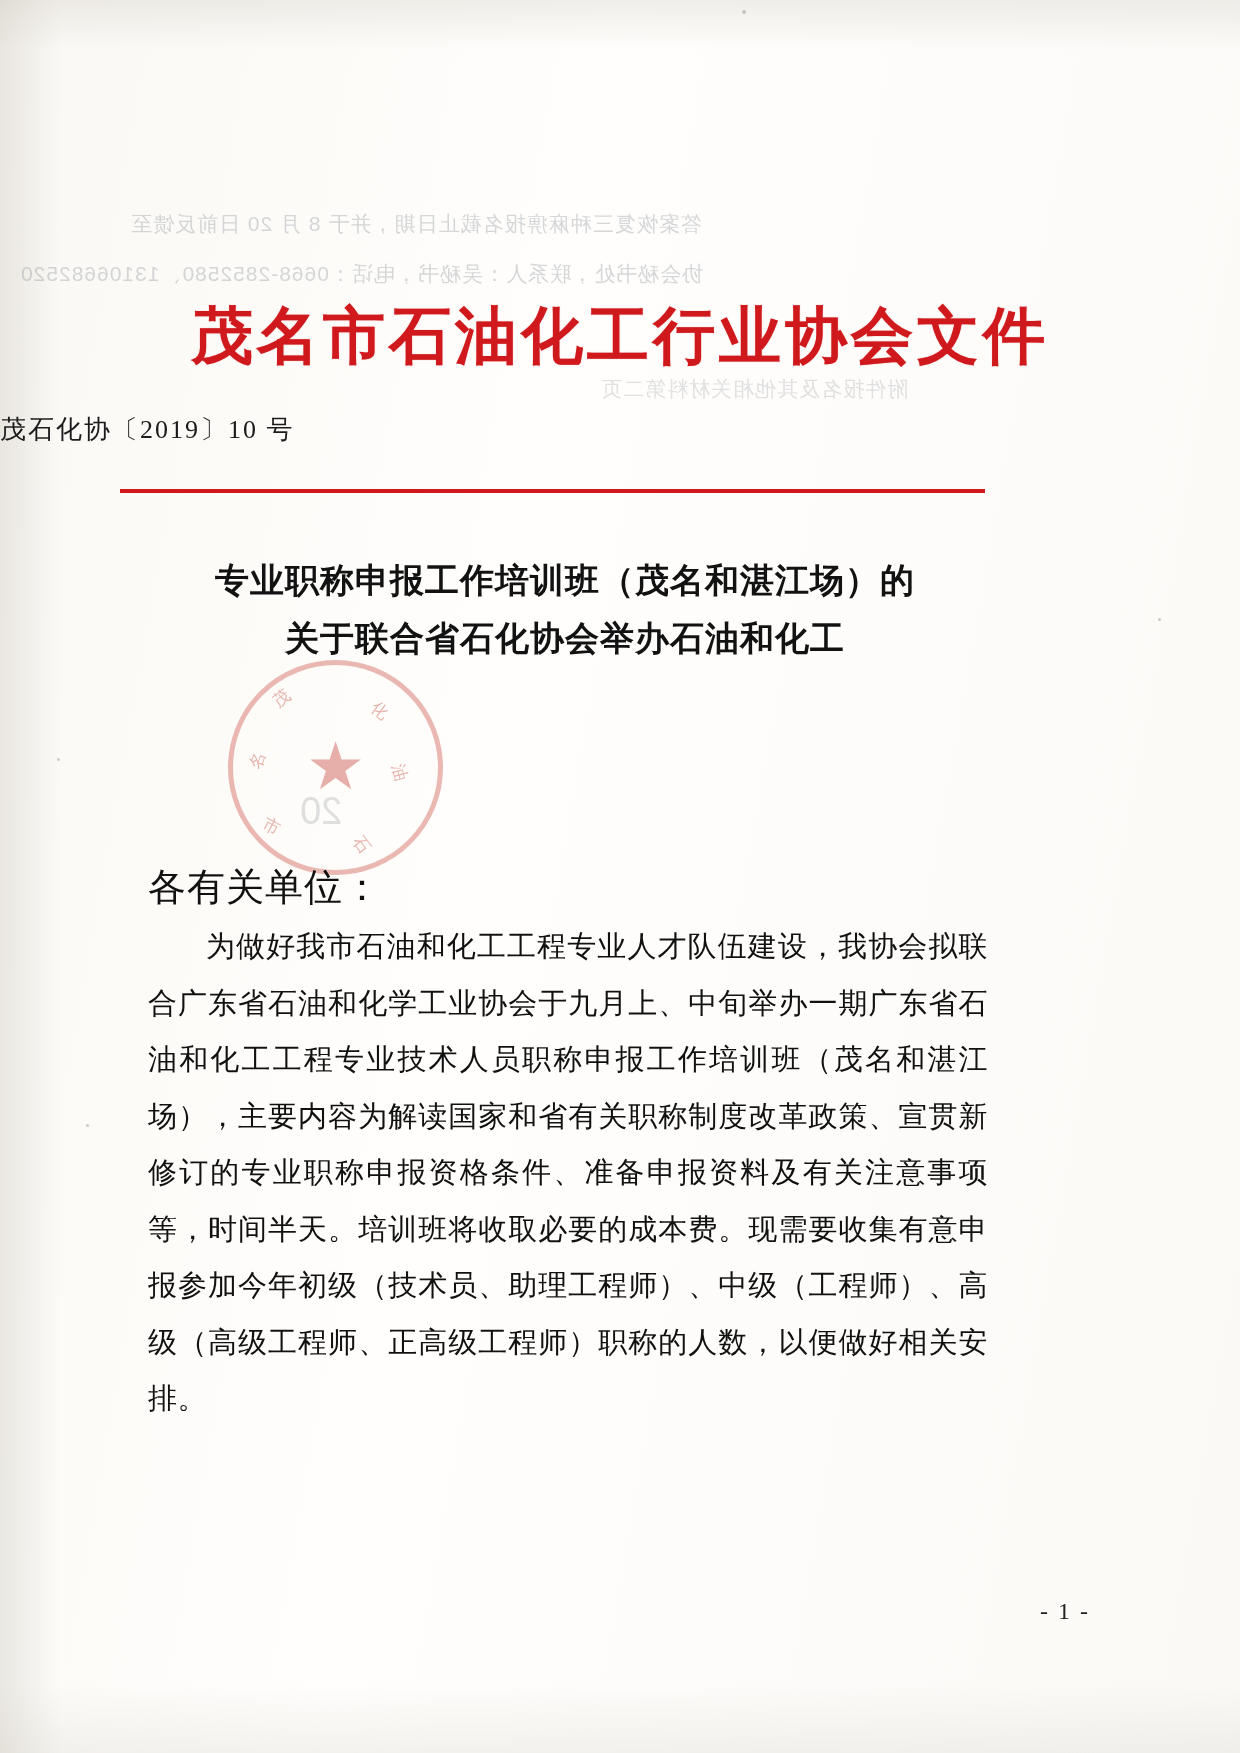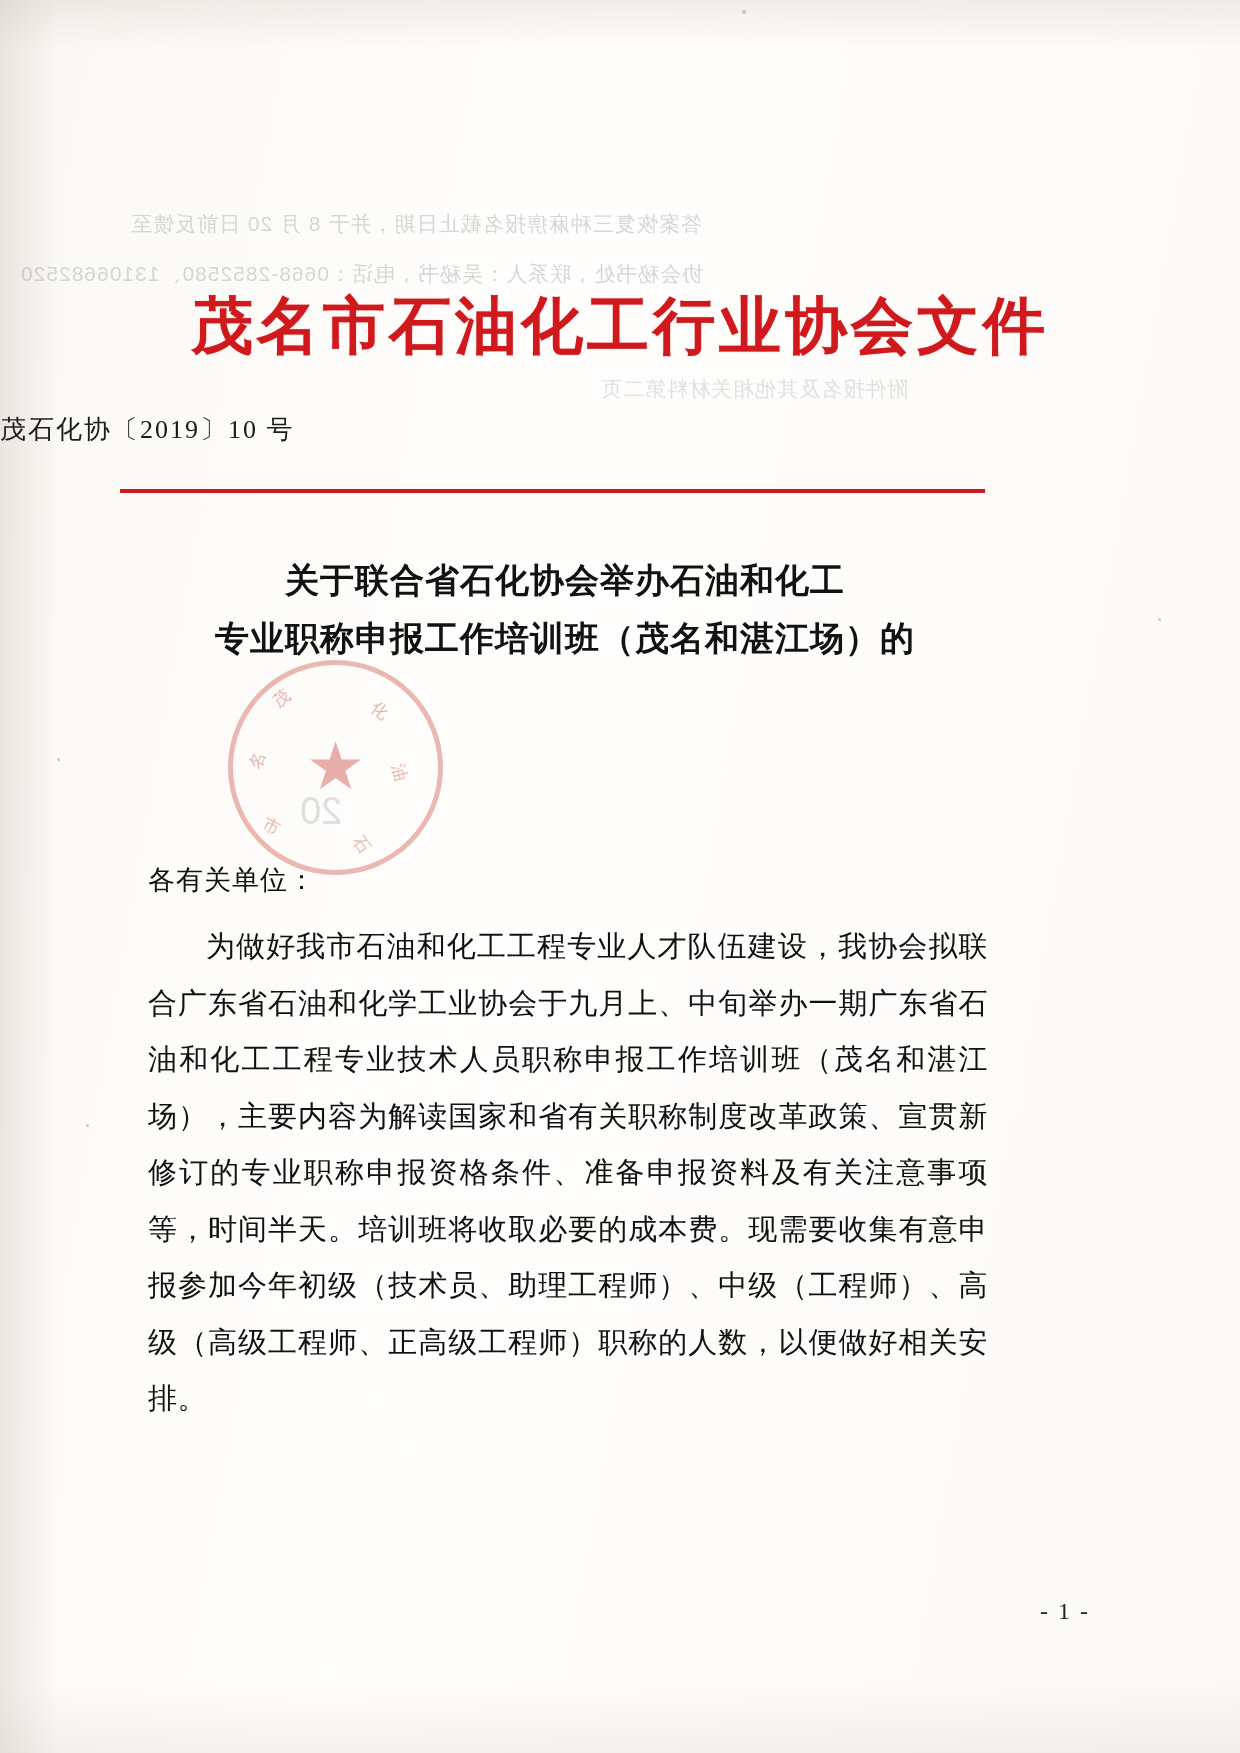--- a/index.html
+++ b/index.html
@@ -52,21 +52,21 @@
     white-space: nowrap;
     pointer-events: none;
   }
   .bleed-1 { top: 210px; left: 130px; }
   .bleed-2 { top: 260px; left: 20px; }
   .bleed-3 { top: 375px; left: 600px; color: rgba(120,125,135,0.22); }
 
   
   .masthead {
     position: absolute;
-    top: 284px;
+    top: 294px;
     left: 0;
     right: 0;
     text-align: center;
     color: #d0191c;
     font-family: Liberation Serif, serif;
     font-weight: bold;
     font-size: 62px;
     letter-spacing: 4px;
     text-shadow: 0 0 1px rgba(208,25,28,0.6);
     white-space: nowrap;
@@ -152,21 +152,21 @@
     transform: scaleX(-1);
     font-family: "Liberation Sans", sans-serif;
     pointer-events: none;
   }
 
   
   .salutation {
     position: absolute;
     top: 862px;
     left: 148px;
-    font-size: 27px;
+    font-size: 38px;
     letter-spacing: 1px;
     color: #111;
   }
   .body-text {
     position: absolute;
     top: 918px;
     left: 148px;
     width: 840px;
     font-size: 29px;
     line-height: 1.95;
@@ -218,22 +218,22 @@
     <span class="seal-txt seal-t2">名</span>
     <span class="seal-txt seal-t3">市</span>
     <span class="seal-txt seal-t4">石</span>
     <span class="seal-txt seal-t5">油</span>
     <span class="seal-txt seal-t6">化</span>
   </div>
 
   <div class="ghost-num">20</div>
 
   <div class="doc-title">
+    <span class="ln ln2">专业职称申报工作培训班（茂名和湛江场）的</span>
     <span class="ln ln1">关于联合省石化协会举办石油和化工</span>
-    <span class="ln ln2">专业职称申报工作培训班（茂名和湛江场）的</span>
   </div>
 
   <div class="salutation">各有关单位：</div>
 
   <div class="body-text">
     <p>为做好我市石油和化工工程专业人才队伍建设，我协会拟联合广东省石油和化学工业协会于九月上、中旬举办一期广东省石油和化工工程专业技术人员职称申报工作培训班（茂名和湛江场），主要内容为解读国家和省有关职称制度改革政策、宣贯新修订的专业职称申报资格条件、准备申报资料及有关注意事项等，时间半天。培训班将收取必要的成本费。现需要收集有意申报参加今年初级（技术员、助理工程师）、中级（工程师）、高级（高级工程师、正高级工程师）职称的人数，以便做好相关安排。</p>
   </div>
 
   <div class="page-number">- 1 -</div>
 

